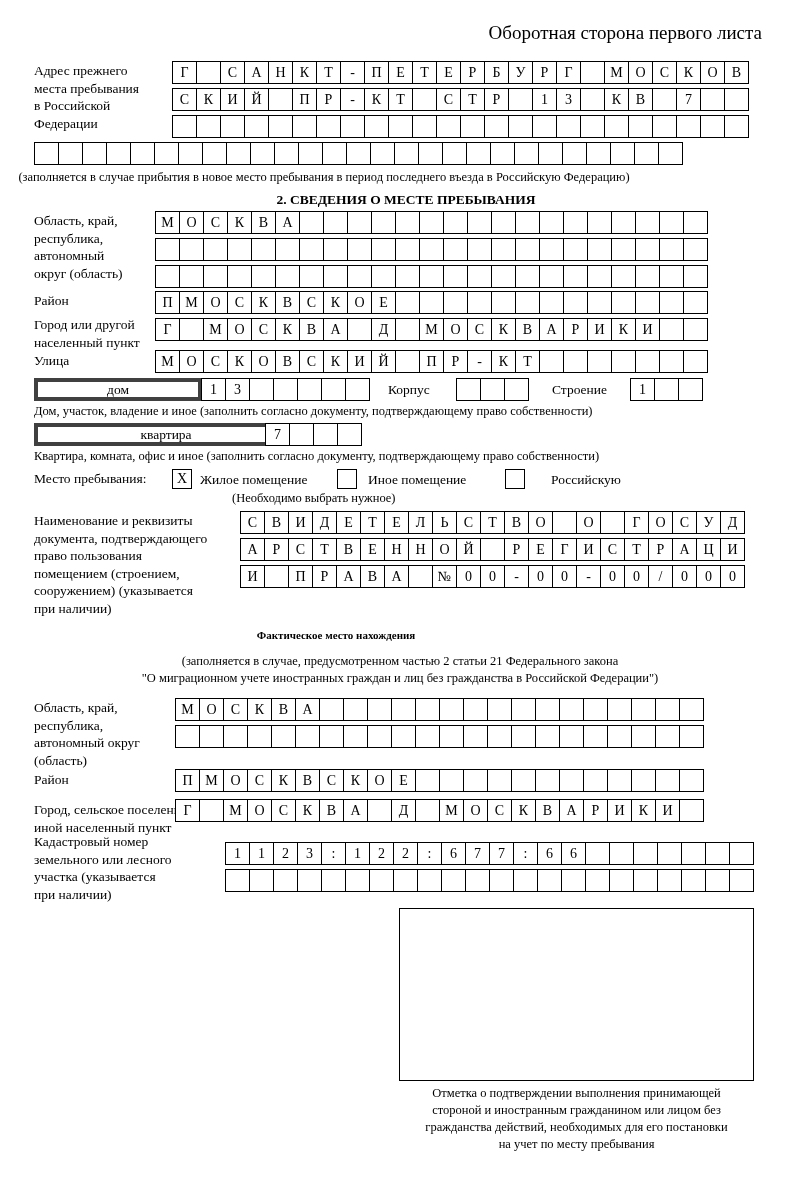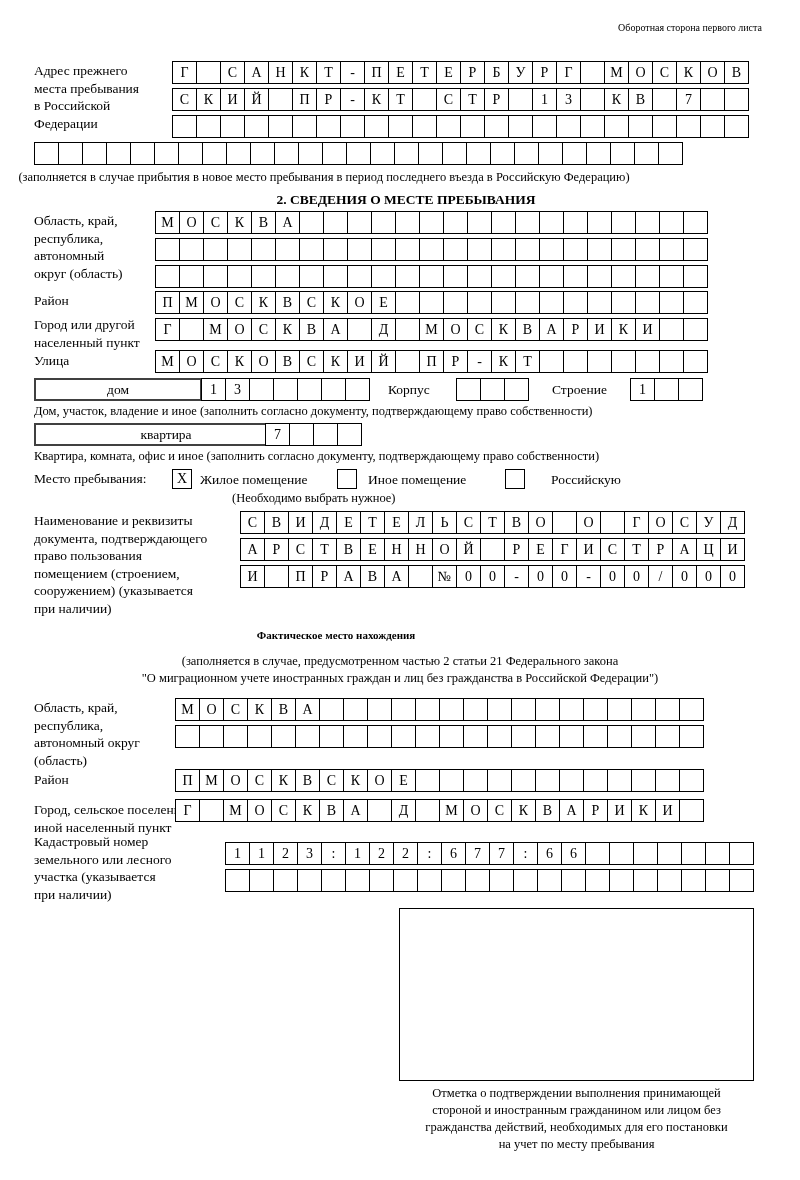--- a/index.html
+++ b/index.html
@@ -8,21 +8,21 @@
     background:#ffffff;
     font-family:"Liberation Serif", serif;
     color:#000;
     position:relative;
     overflow:hidden;
   }
   .page{position:relative;width:800px;height:1180px;}
 
   .hdr-right{
     position:absolute;top:22px;right:38px;
-    font-size:10px;
+    font-size:19px;
   }
 
   .lbl{font-size:13.5px;line-height:17px;}
 
   
   .boxrow{display:flex;}
   .bx{
     width:25px;height:23px;
     border:1px solid #000;
     box-sizing:border-box;
@@ -31,21 +31,21 @@
     font-size:14px;
     font-family:"Liberation Serif", serif;
     background:#fff;
   }
   .row{position:absolute;}
   .bold{font-weight:bold;}
 
   .labelblock{position:absolute;font-size:13.5px;line-height:17.5px;}
 
   .wide-field{
-    border:2px solid #404040;
+    border:4px solid #404040;
     box-sizing:border-box;
     height:23px;
     display:flex;align-items:center;justify-content:center;
     font-size:13.5px;
     background:#fff;
   }
 
   .note{font-size:12.5px;}
 
   .chk{

